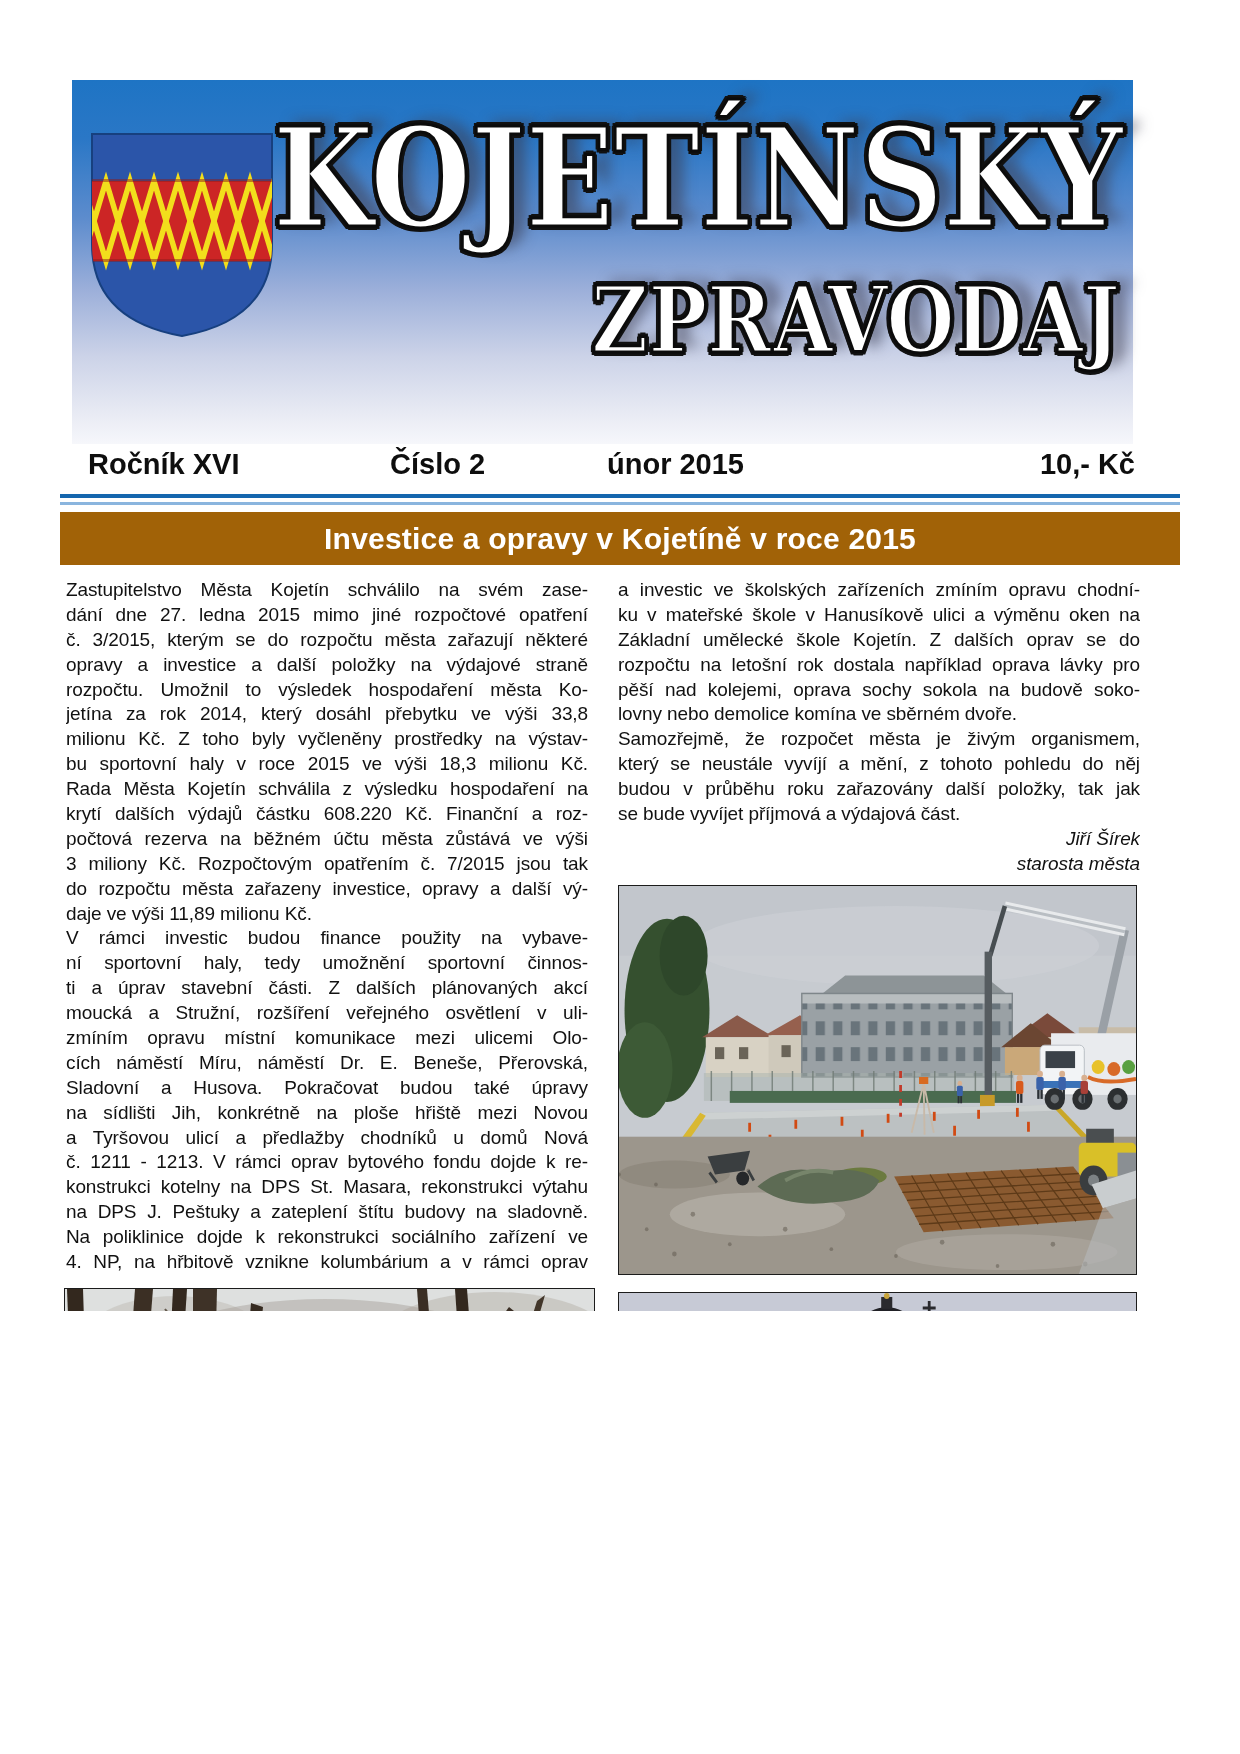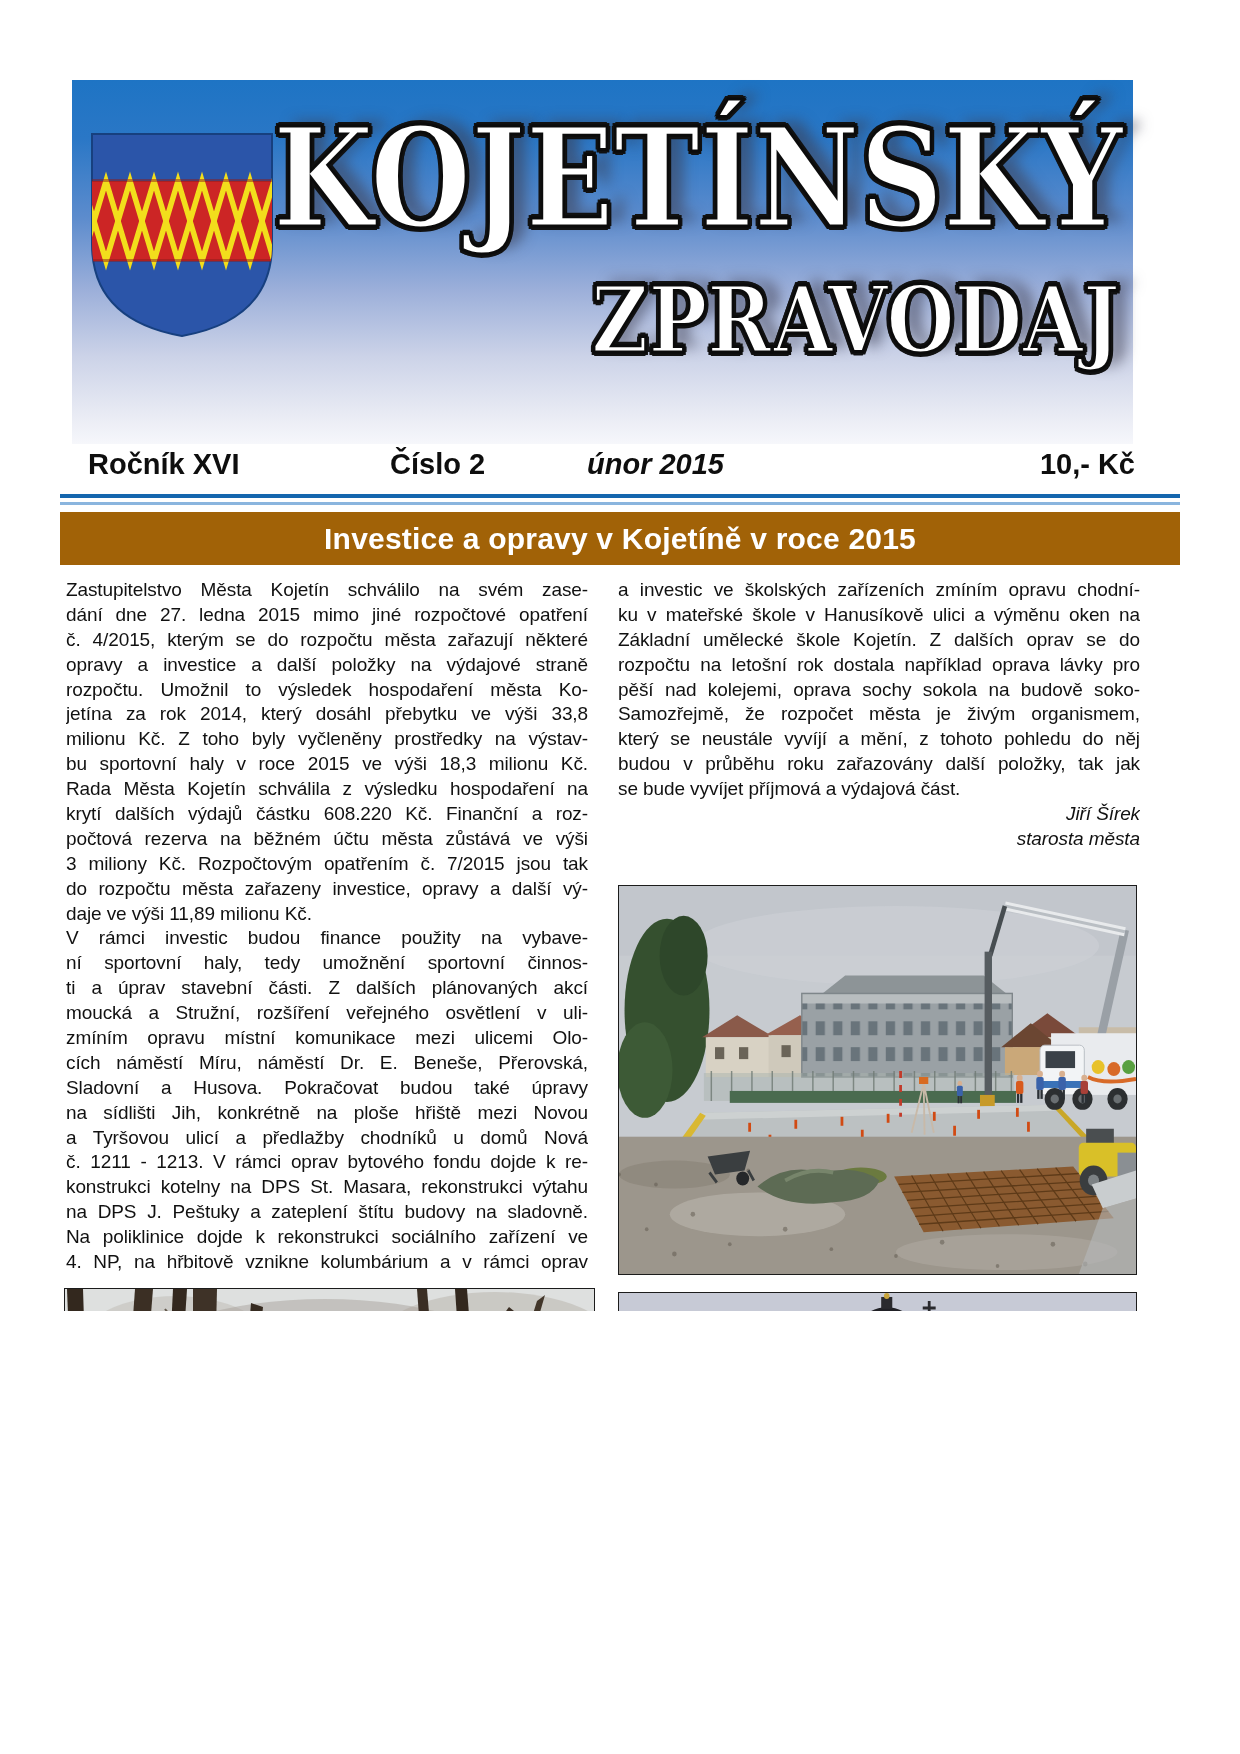--- a/index.html
+++ b/index.html
@@ -15,21 +15,21 @@
                 0 4px 0 #111,0 -4px 0 #111,4px 0 0 #111,-4px 0 0 #111,
                 18px -5px 14px rgba(60,60,78,.55);
     transform:scaleX(.85);transform-origin:right center;}
   .mh-title1{right:10px;top:30px;font-size:136px;line-height:1;}
   .mh-title2{right:13px;top:194px;font-size:92px;line-height:1;}
   .shield{position:absolute;left:18px;top:52px;}
 
   .issue-row{position:absolute;left:62px;top:444px;width:1078px;height:40px;
     font-weight:bold;font-size:29px;color:#0e0e0e;}
   .issue-row span{position:absolute;top:0;line-height:40px;white-space:nowrap;}
-  .iss-vol{left:26px;}  .iss-num{left:328px;}  .iss-date{left:525px;font-style:italic;}  .iss-price{right:5px;}
+  .iss-vol{left:26px;}  .iss-num{left:328px;}  .iss-date{left:545px;}  .iss-price{right:5px;}
 
   
   .rule-dark{position:absolute;left:60px;top:494px;width:1120px;height:4px;background:#1566ae;}
   .rule-light{position:absolute;left:60px;top:502px;width:1120px;height:3px;background:#8ab5de;}
   .headline-bar{position:absolute;left:60px;top:512px;width:1120px;height:53px;background:#a16207;
     display:flex;align-items:center;justify-content:center;}
   .headline-bar span{color:#ffffff;font-weight:bold;font-size:30px;letter-spacing:.2px;}
 
   
   .col{position:absolute;top:578px;width:522px;font-size:19px;letter-spacing:-0.1px;}
@@ -82,21 +82,21 @@
   <div class="rule-dark"></div>
   <div class="rule-light"></div>
 
   <div class="headline-bar">
     <span>Investice a opravy v Kojetíně v roce 2015</span>
   </div>
 
   <div class="col col-left">
       <div class="tl">Zastupitelstvo Města Kojetín schválilo na svém zase-</div>
       <div class="tl">dání dne 27. ledna 2015 mimo jiné rozpočtové opatření</div>
-      <div class="tl">č. 4/2015, kterým se do rozpočtu města zařazují některé</div>
+      <div class="tl">č. 3/2015, kterým se do rozpočtu města zařazují některé</div>
       <div class="tl">opravy a investice a další položky na výdajové straně</div>
       <div class="tl">rozpočtu. Umožnil to výsledek hospodaření města Ko-</div>
       <div class="tl">jetína za rok 2014, který dosáhl přebytku ve výši 33,8</div>
       <div class="tl">milionu Kč. Z toho byly vyčleněny prostředky na výstav-</div>
       <div class="tl">bu sportovní haly v roce 2015 ve výši 18,3 milionu Kč.</div>
       <div class="tl">Rada Města Kojetín schválila z výsledku hospodaření na</div>
       <div class="tl">krytí dalších výdajů částku 608.220 Kč. Finanční a roz-</div>
       <div class="tl">počtová rezerva na běžném účtu města zůstává ve výši</div>
       <div class="tl">3 miliony Kč. Rozpočtovým opatřením č. 7/2015 jsou tak</div>
       <div class="tl">do rozpočtu města zařazeny investice, opravy a další vý-</div>
@@ -115,20 +115,21 @@
       <div class="tl">na DPS J. Peštuky a zateplení štítu budovy na sladovně.</div>
       <div class="tl">Na poliklinice dojde k rekonstrukci sociálního zařízení ve</div>
       <div class="tl">4. NP, na hřbitově vznikne kolumbárium a v rámci oprav</div>
     </div>
   <div class="col col-right">
       <div class="tl">a investic ve školských zařízeních zmíním opravu chodní-</div>
       <div class="tl">ku v mateřské škole v Hanusíkově ulici a výměnu oken na</div>
       <div class="tl">Základní umělecké škole Kojetín. Z dalších oprav se do</div>
       <div class="tl">rozpočtu na letošní rok dostala například oprava lávky pro</div>
       <div class="tl">pěší nad kolejemi, oprava sochy sokola na budově soko-</div>
+      <div class="tl pend">lovny nebo demolice komína ve sběrném dvoře.</div>
       <div class="tl">Samozřejmě, že rozpočet města je živým organismem,</div>
       <div class="tl">který se neustále vyvíjí a mění, z tohoto pohledu do něj</div>
       <div class="tl">budou v průběhu roku zařazovány další položky, tak jak</div>
       <div class="tl pend">se bude vyvíjet příjmová a výdajová část.</div>
       <div class="tl pright ital">Jiří Šírek</div>
       <div class="tl pright ital">starosta města</div>
     </div>
 
   <div class="photo photo-construction">
     <svg width="517" height="388" viewBox="0 0 560 390" preserveAspectRatio="none" aria-label="Staveniště sportovní haly – betonová základová deska, čerpadlo betonu a dělníci">

